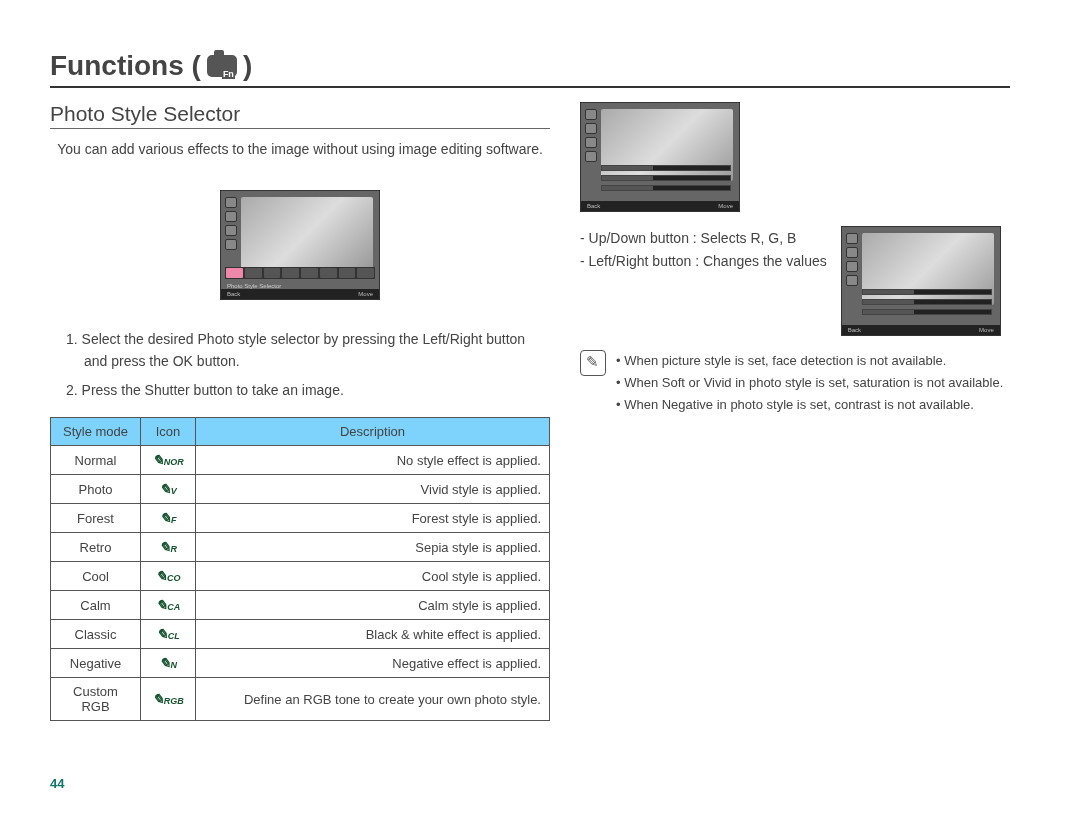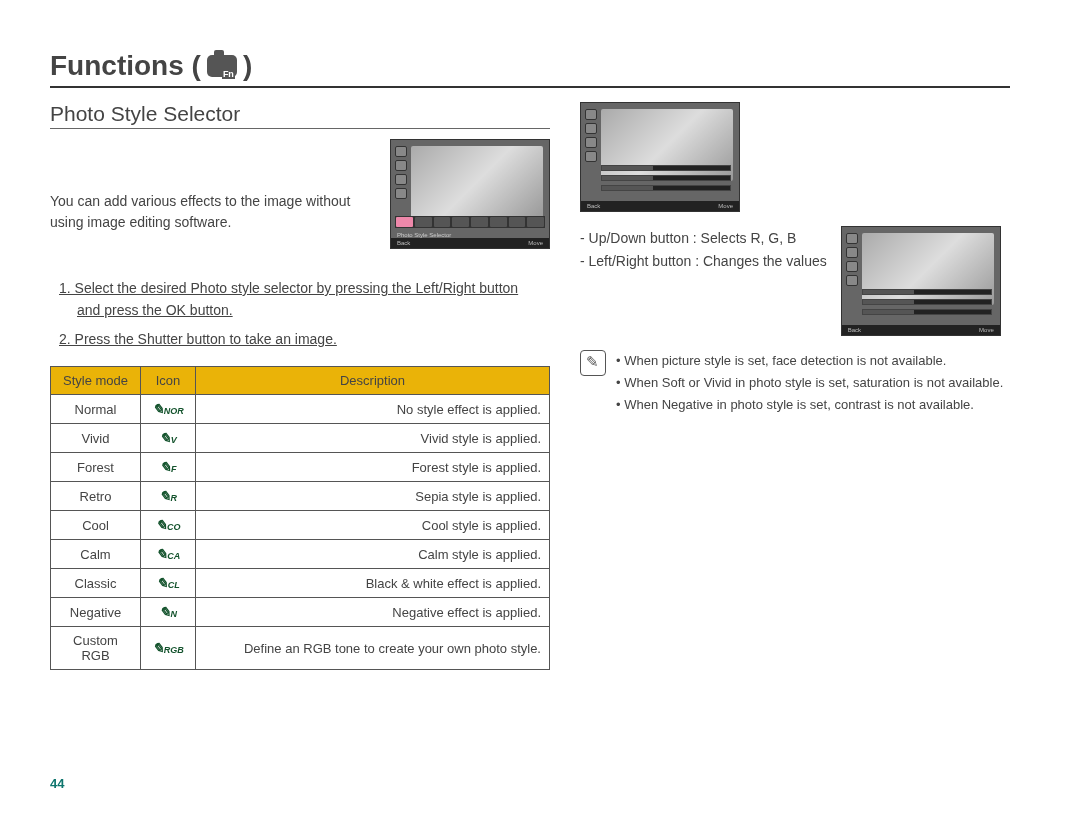--- a/index.html
+++ b/index.html
@@ -68,21 +68,22 @@
   }
   .intro {
     font-size: 14px;
     line-height: 1.5;
     color: #444;
     margin-bottom: 16px;
   }
   .intro-row {
     display: flex;
     gap: 14px;
-    align-items: flex-end;
+    align-items: center;
+    flex-direction: column;
   }
   .lcd-thumb {
     width: 160px;
     height: 110px;
     background: #666;
     border: 1px solid #333;
     position: relative;
     flex-shrink: 0;
     overflow: hidden;
   }
@@ -156,34 +157,34 @@
     left: 0; top: 0; bottom: 0;
     width: 40%;
     background: #555;
   }
   .steps {
     font-size: 14px;
     line-height: 1.6;
     color: #444;
     margin: 28px 0 16px 0;
   }
-  .steps p { margin: 6px 9px; padding-left: 18px; text-indent: -18px; text-decoration: underline; }
+  .steps p { margin: 6px 16px; padding-left: 18px; text-indent: -18px; }
   table.style-table {
     border-collapse: collapse;
     width: 500px;
     font-size: 13px;
     color: #444;
   }
   table.style-table th, table.style-table td {
     border: 1px solid #555;
     padding: 6px 8px;
     text-align: right;
   }
   table.style-table th {
-    background: #eab308;
+    background: #7dd3fc;
     font-weight: normal;
     text-align: center;
   }
   table.style-table td.sm-col { text-align: center; width: 90px; }
   table.style-table td.ic-col { text-align: center; width: 55px; }
   .style-icon {
     display: inline-block;
     font-size: 12px;
     font-style: italic;
     font-weight: bold;
@@ -312,21 +313,21 @@
             <th>Description</th>
           </tr>
         </thead>
         <tbody id="style-tbody">
             <tr>
               <td class="sm-col">Normal</td>
               <td class="ic-col"><span class="style-icon"><span class="pen">✎</span><span class="sub">NOR</span></span></td>
               <td>No style effect is applied.</td>
             </tr>
             <tr>
-              <td class="sm-col">Vivid</td>
+              <td class="sm-col">Photo</td>
               <td class="ic-col"><span class="style-icon"><span class="pen">✎</span><span class="sub">V</span></span></td>
               <td>Vivid style is applied.</td>
             </tr>
             <tr>
               <td class="sm-col">Forest</td>
               <td class="ic-col"><span class="style-icon"><span class="pen">✎</span><span class="sub">F</span></span></td>
               <td>Forest style is applied.</td>
             </tr>
             <tr>
               <td class="sm-col">Retro</td>

